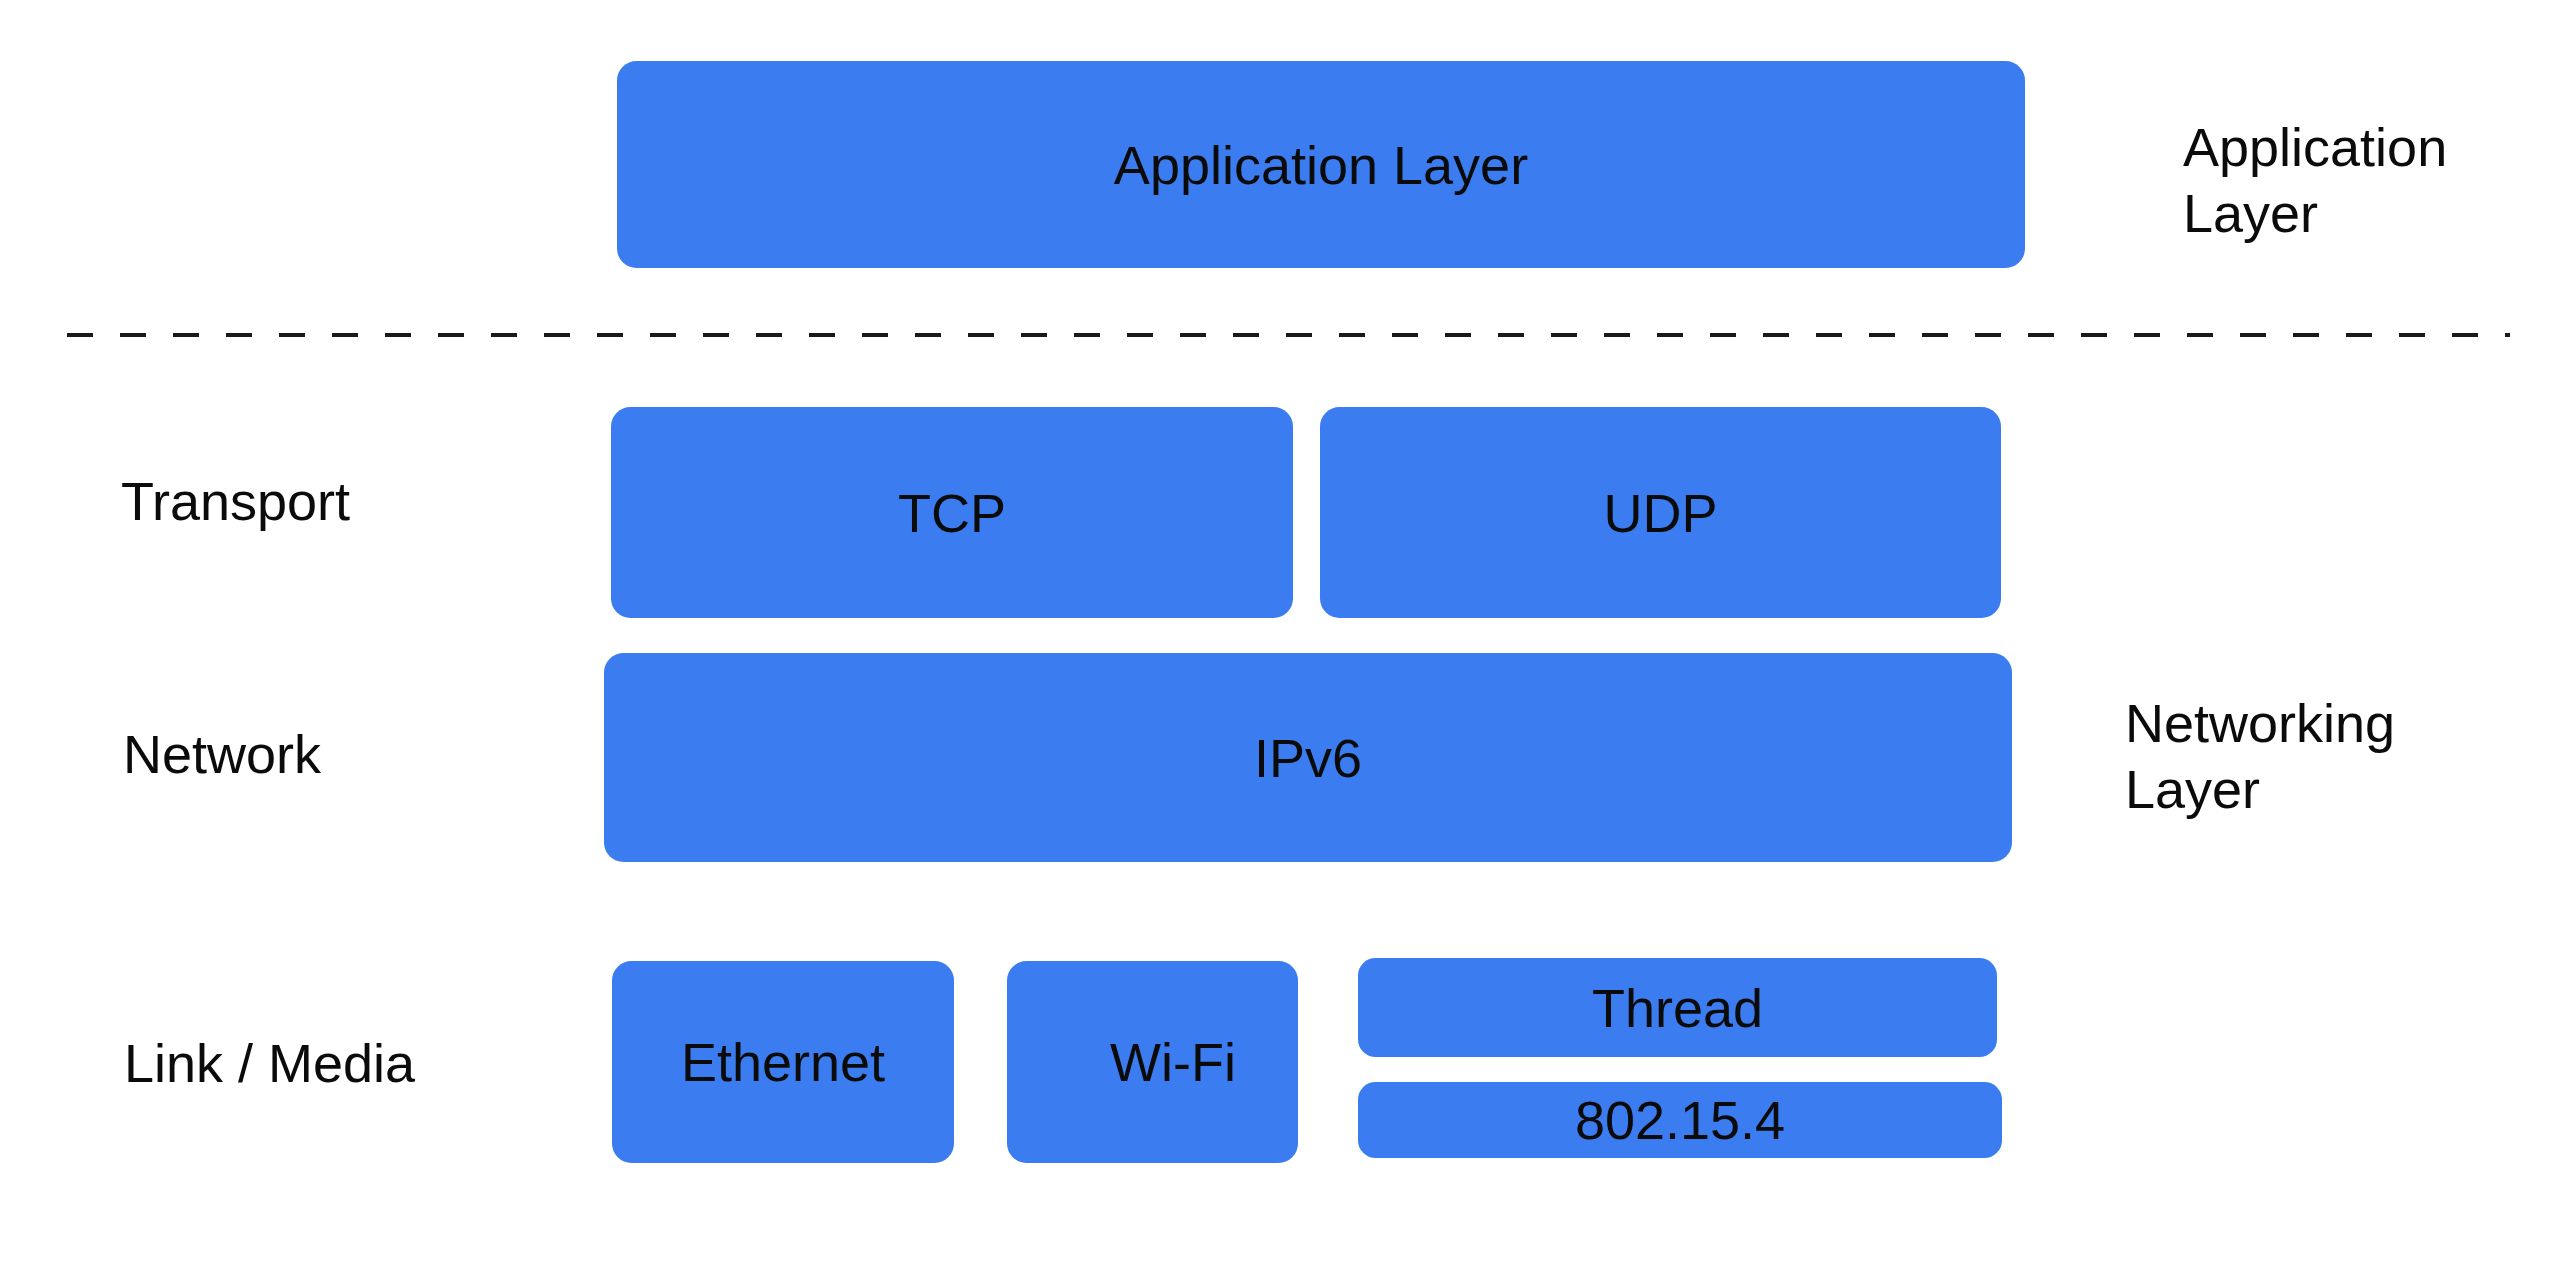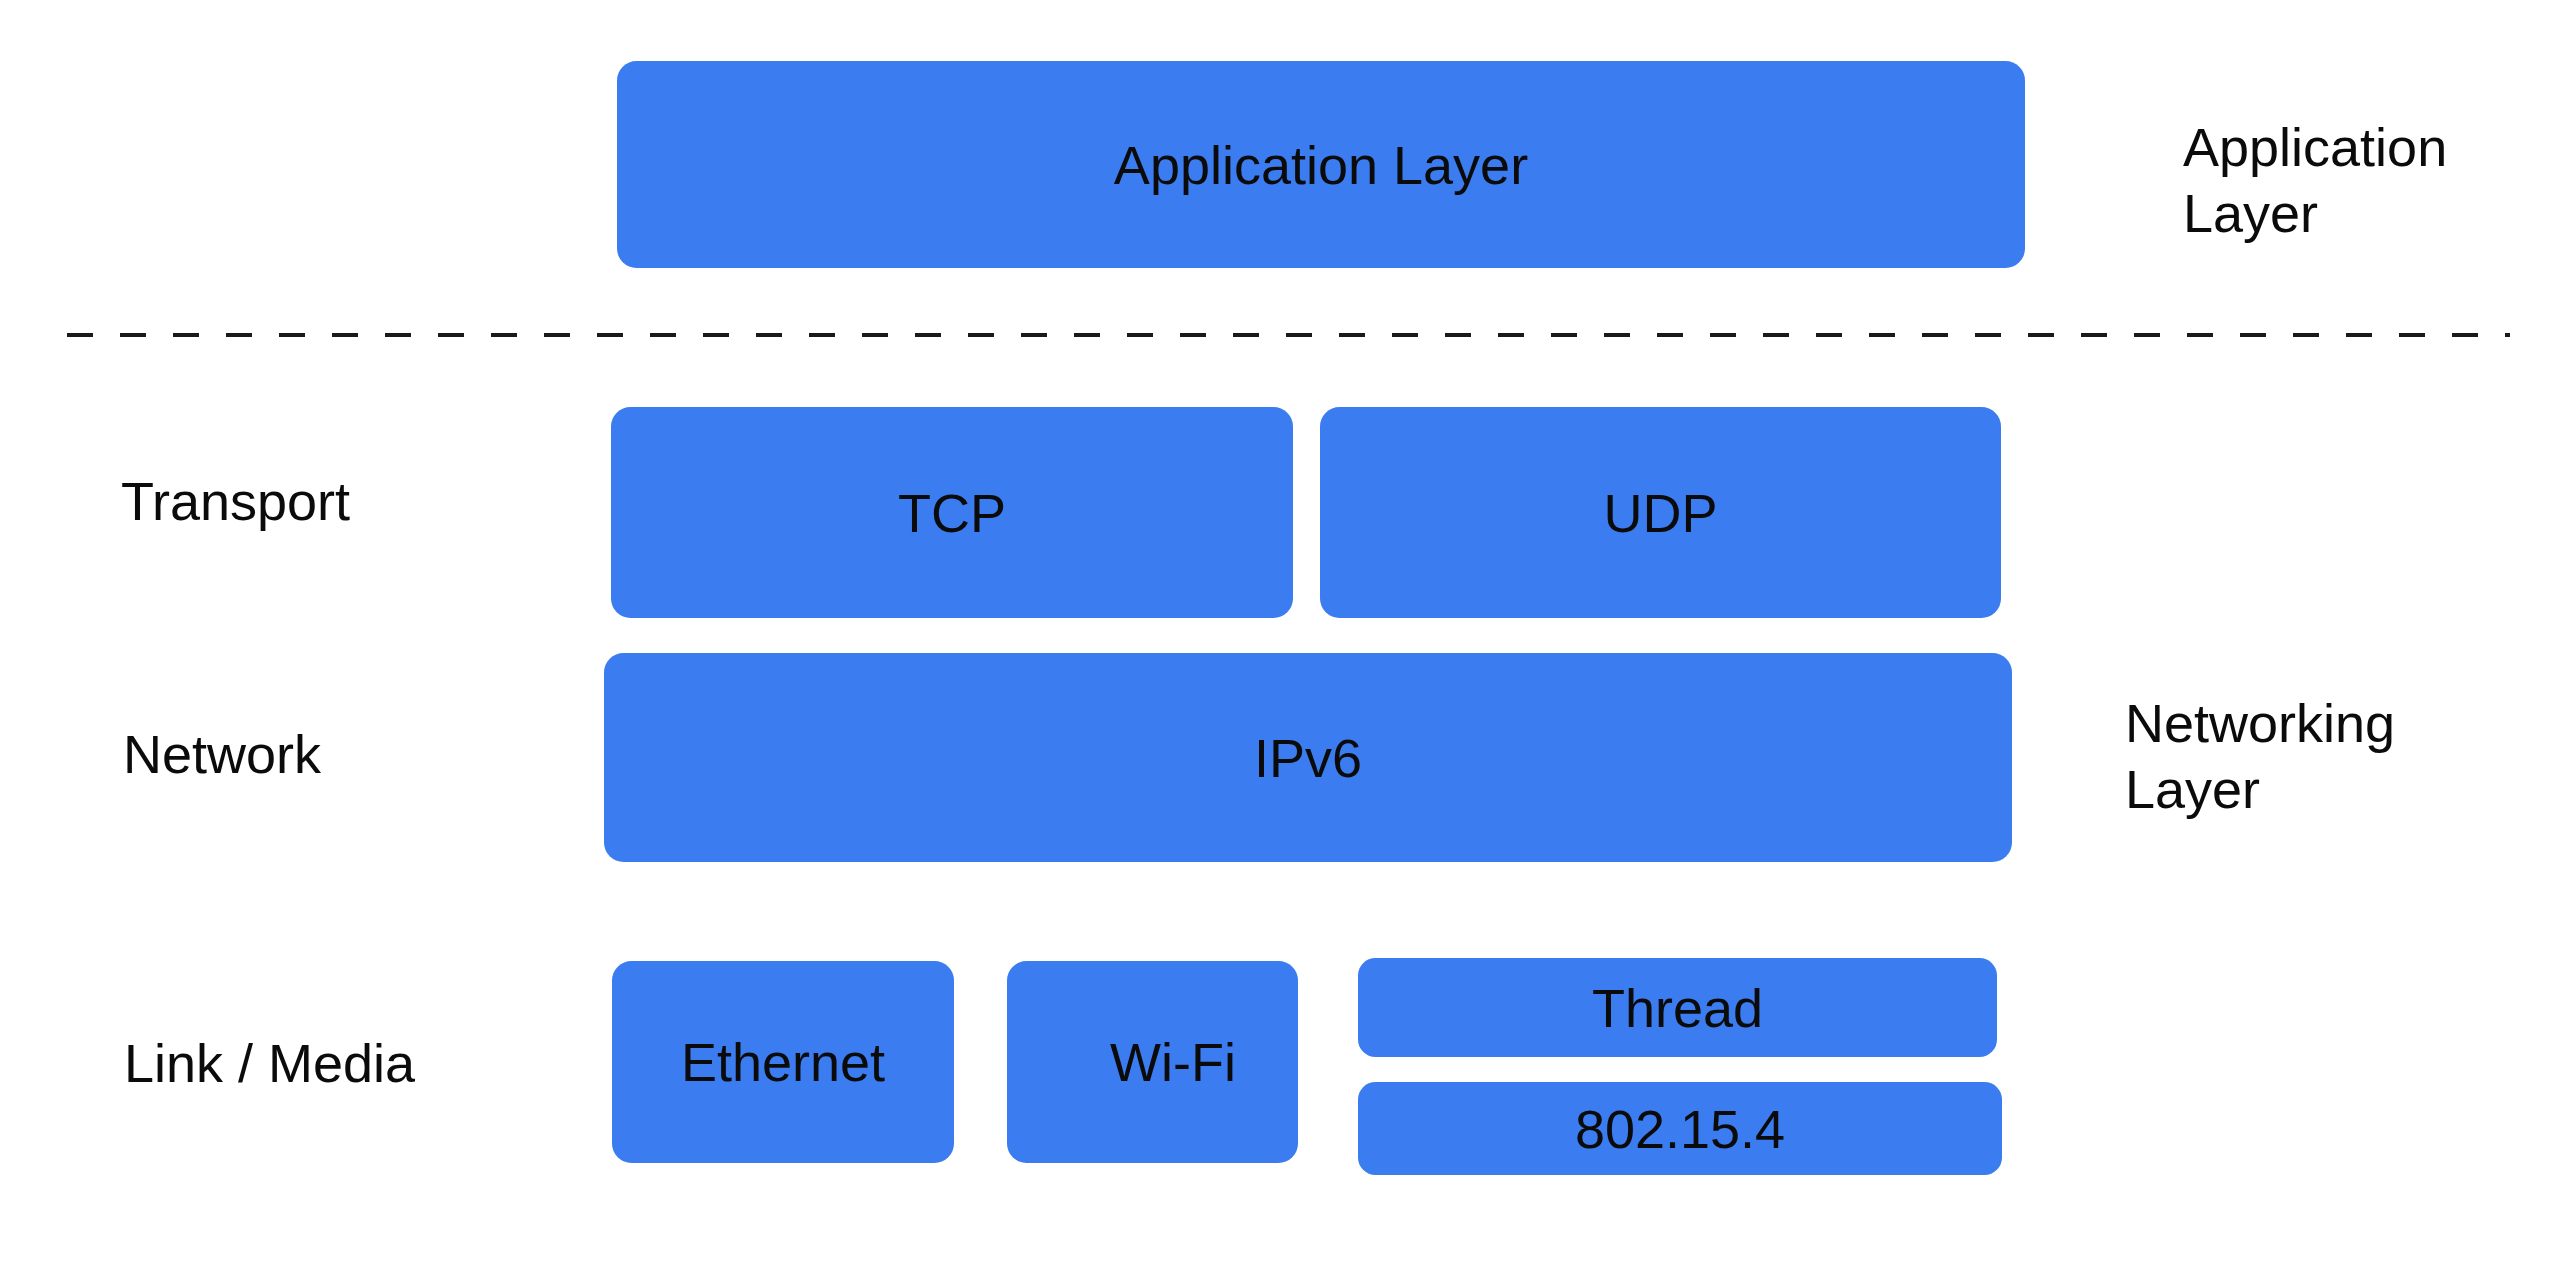--- a/index.html
+++ b/index.html
@@ -43,21 +43,21 @@
   .app-side     { left: 2183px; top: 114px; }
   .tcp-box      { left: 611px; top: 407px;  width: 682px; height: 211px; text-align: center; }
   .udp-box      { left: 1320px; top: 407px;  width: 681px; height: 211px; text-align: center; }
   .transport-label { left: 121px; top: 474px; }
   .ipv6-box     { left: 604px; top: 653px; width: 1408px; height: 209px; text-align: right; }
   .network-label{ left: 123px;  top: 727px; }
   .net-side     { left: 2125px; top: 690px; }
   .ethernet-box { left: 612px; top: 961px; width: 342px;  height: 202px; }
   .wifi-box     { left: 1007px; top: 961px; width: 291px;  height: 202px; padding-left: 41px; }
   .thread-box   { left: 1358px; top: 958px; width: 639px; height: 99px; }
-  .ieee-box     { left: 1358px; top: 1082px; width: 644px; height: 93px; }
+  .ieee-box     { left: 1358px; top: 1082px; width: 644px; height: 76px; }
   .linkmedia-label { left: 124px; top: 1036px; }
 </style>
 </head>
 <body style="--blue: #3B7DF0; --text: #0B0B0B; --bg: #FFFFFF; --divider: #1A1A1A;">
 
 <div>
 
   <div class="box app-box">
     <span>Application Layer</span>
   </div>

